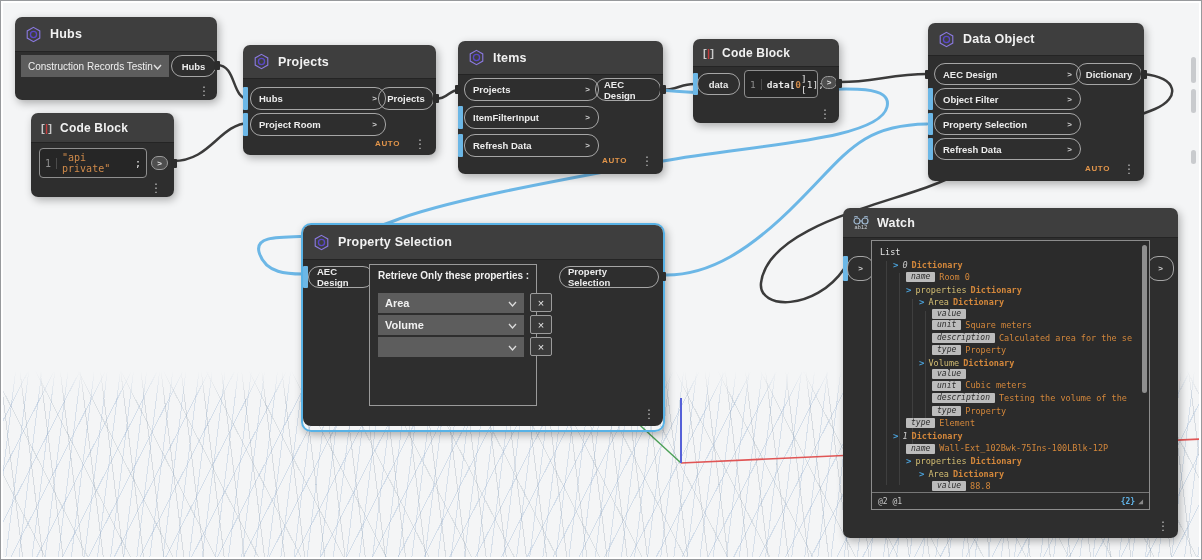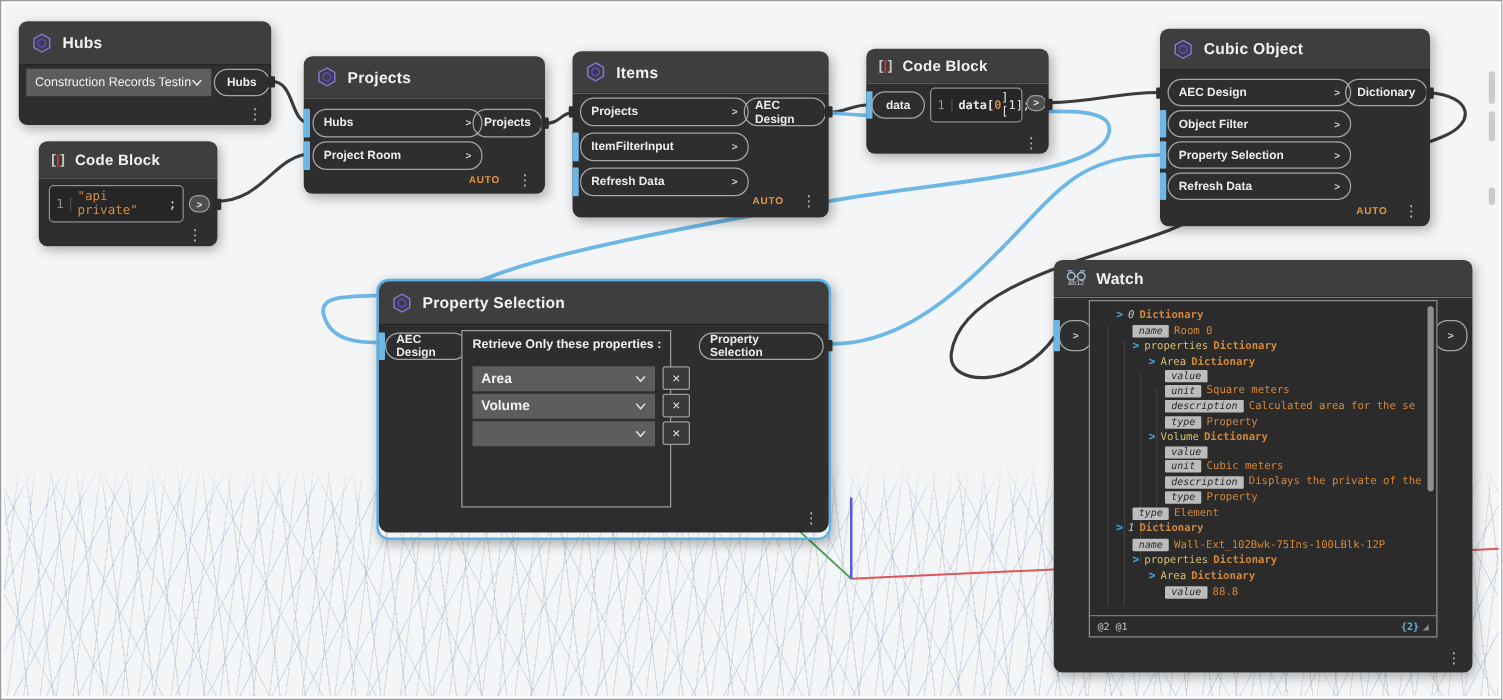--- a/index.html
+++ b/index.html
@@ -228,21 +228,21 @@
   </div>
 
   <div class="node" style="left:925px;top:20px;width:216px;height:158px">
     <div class="nhead" style="height:33px">
       <span class="picon">
         <svg width="17" height="17" viewBox="0 0 20 20">
               <polygon points="10,1.6 17.4,5.8 17.4,14.2 10,18.4 2.6,14.2 2.6,5.8" fill="none" stroke="#8a79e0" stroke-width="1.3"></polygon>
               <circle cx="10" cy="10" r="3.6" fill="none" stroke="#5a48c8" stroke-width="1.6"></circle>
             </svg>
       </span>
-      <span>Cubic Object</span>
+      <span>Data Object</span>
     </div>
     <div class="nbody" style="height:125px">
       <span class="nub" style="left:-3px;top:14px"></span>
       <div class="pill" style="left:6px;top:7px;width:147px;height:22px">
             <span>AEC Design</span>
             <span class="pc">&gt;</span>
           </div>
       <span class="bluebar" style="left:0;top:32px;height:22px"></span>
       <div class="pill" style="left:6px;top:32px;width:147px;height:22px">
             <span>Object Filter</span>
@@ -340,20 +340,23 @@
           </div>
       <div class="pill opill" style="left:304px;top:18px;width:27px;height:25px">
             <span class="pc" style="margin:0;padding:0">&gt;</span>
           </div>
       <div class="wpanel" style="left:28px;top:2px;width:279px;height:270px">
         <div class="wguide" style="left:14px;top:20px;bottom:24px"></div>
         <div class="wguide" style="left:27px;top:32px;bottom:24px"></div>
         <div class="wguide" style="left:40px;top:58px;bottom:60px"></div>
         <div class="wguide" style="left:53px;top:70px;bottom:85px"></div>
         <div class="wrows">
+              <div class="wrow" style="padding-left: 2px;">
+                <span class="wplain">List</span>
+              </div>
               <div class="wrow" style="padding-left: 15px;">
                 <span class="wchev">&gt;</span>
                 <span class="wnum">0</span>
                 <span class="wdict">Dictionary</span>
               </div>
               <div class="wrow" style="padding-left: 28px;">
                 <span class="wchip">name</span>
                 <span class="wval">Room 0</span>
               </div>
               <div class="wrow" style="padding-left: 28px;">
@@ -388,21 +391,21 @@
               </div>
               <div class="wrow" style="padding-left: 54px;">
                 <span class="wchip">value</span>
               </div>
               <div class="wrow" style="padding-left: 54px;">
                 <span class="wchip">unit</span>
                 <span class="wval">Cubic meters</span>
               </div>
               <div class="wrow" style="padding-left: 54px;">
                 <span class="wchip">description</span>
-                <span class="wval">Displays the private of the</span>
+                <span class="wval">Testing the volume of the</span>
               </div>
               <div class="wrow" style="padding-left: 54px;">
                 <span class="wchip">type</span>
                 <span class="wval">Property</span>
               </div>
               <div class="wrow" style="padding-left: 28px;">
                 <span class="wchip">type</span>
                 <span class="wval">Element</span>
               </div>
               <div class="wrow" style="padding-left: 15px;">

